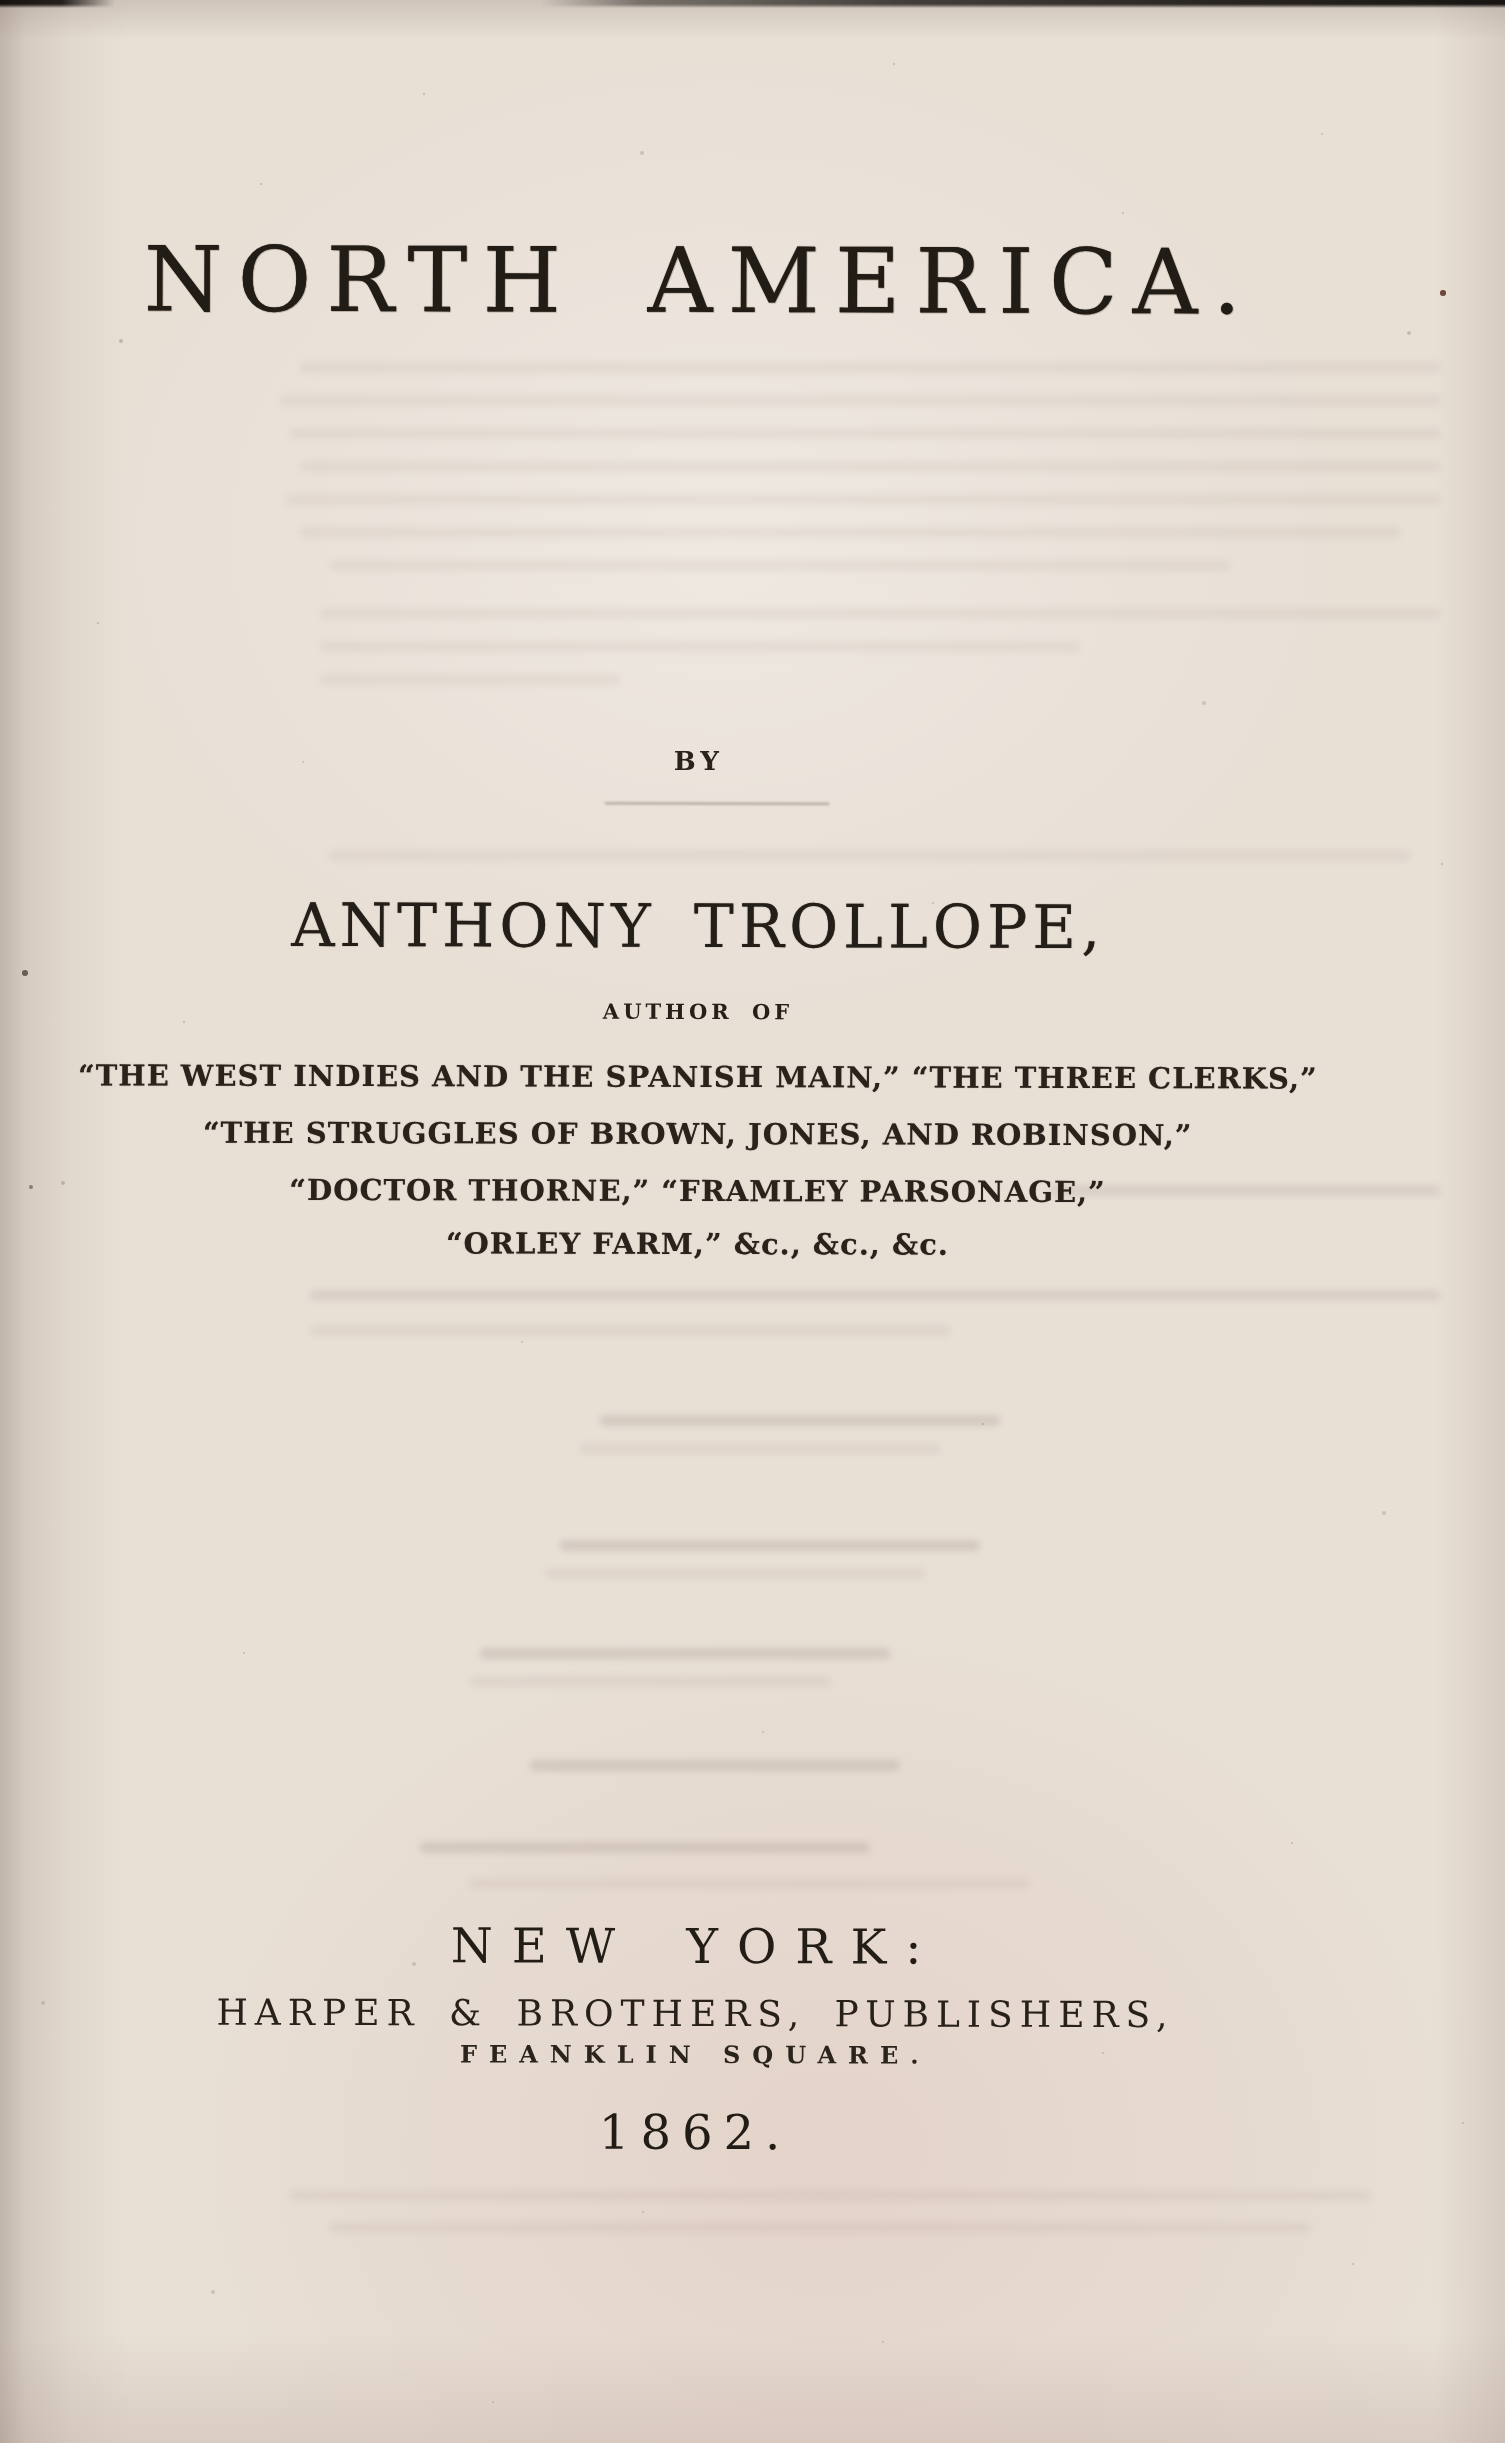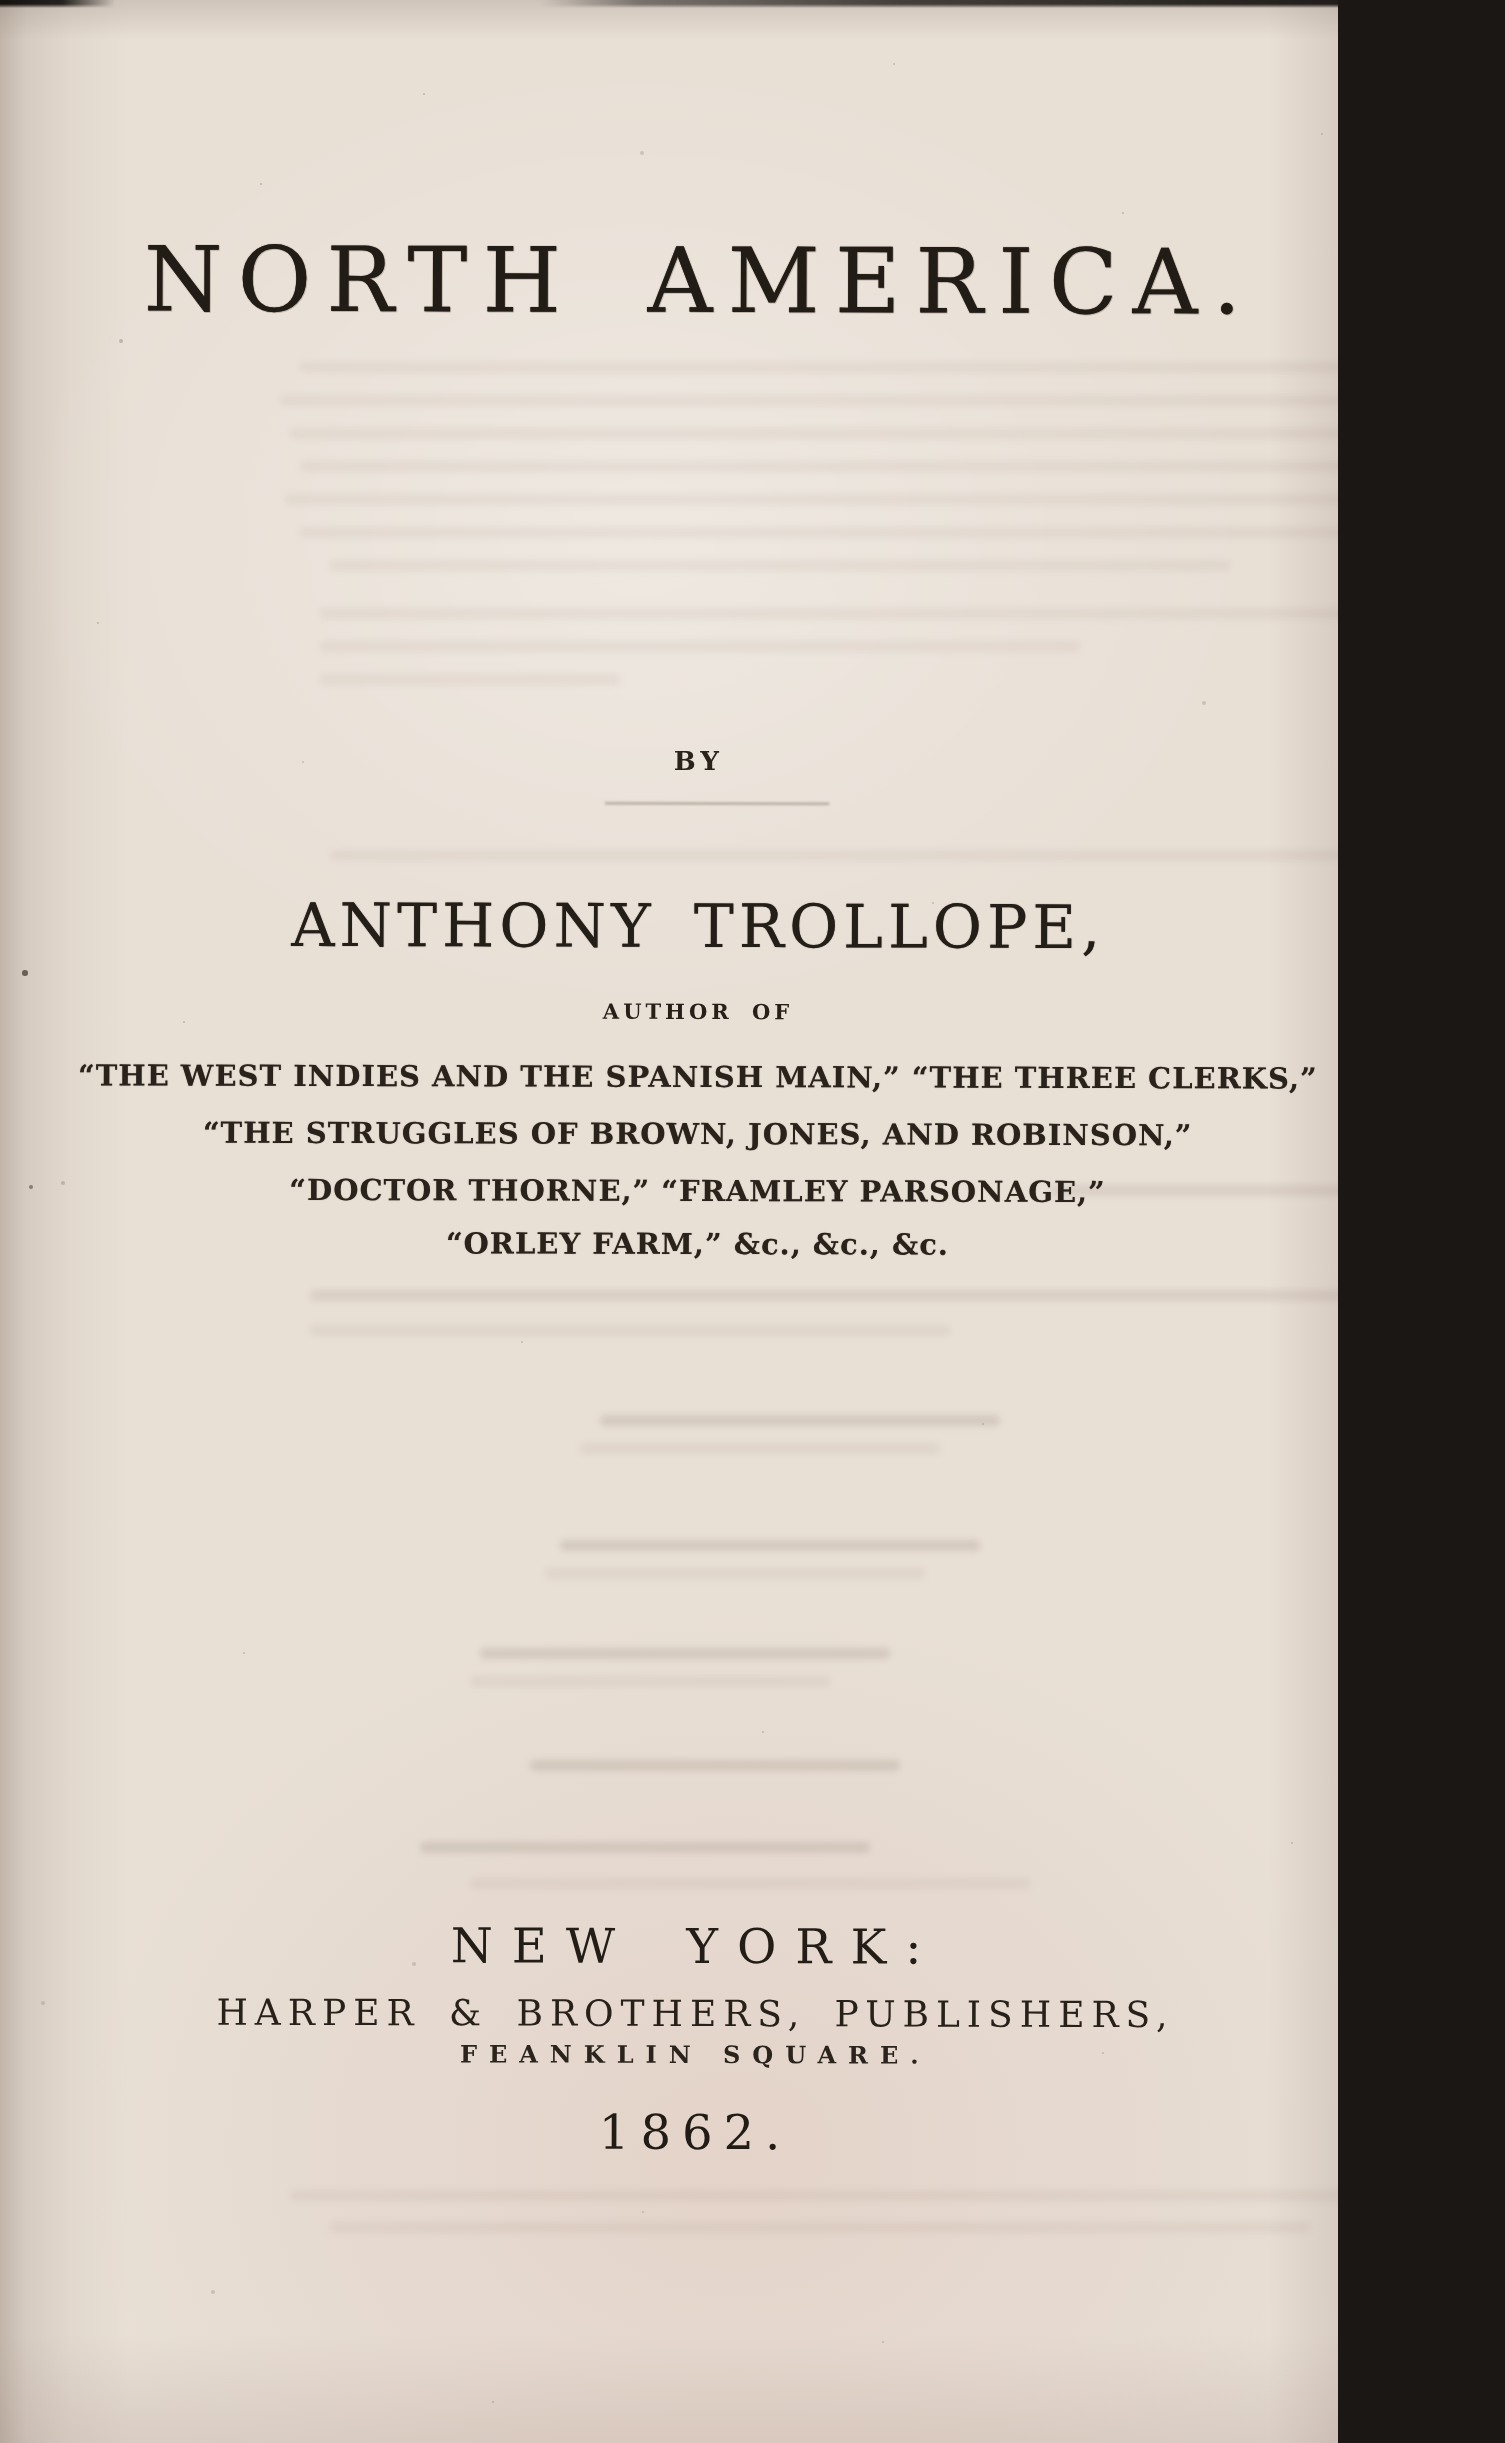--- a/index.html
+++ b/index.html
@@ -1,18 +1,18 @@
 <!DOCTYPE html>
 <html><head>
 <meta charset="utf-8">
 <style>
   html, body { margin: 0; padding: 0; background: #1a1714; }
   .scan {
     position: relative;
-    width: 1338px;
+    width: 1505px;
     height: 2443px;
     overflow: hidden;
     font-family: "DejaVu Serif", "Liberation Serif", serif;
     color: #262019;
     background-color: #e8dfd5;
     background-image:
       radial-gradient(ellipse 900px 700px at 48% 22%, rgba(255,255,255,0.30), rgba(255,255,255,0) 70%),
       radial-gradient(ellipse 1100px 900px at 55% 88%, rgba(205,150,140,0.16), rgba(205,150,140,0) 60%),
       linear-gradient(90deg, rgba(105,85,72,0.30) 0px, rgba(105,85,72,0.14) 26px, rgba(105,85,72,0.05) 70px, rgba(105,85,72,0) 130px),
       linear-gradient(270deg, rgba(120,95,85,0.14) 0px, rgba(120,95,85,0) 70px),

